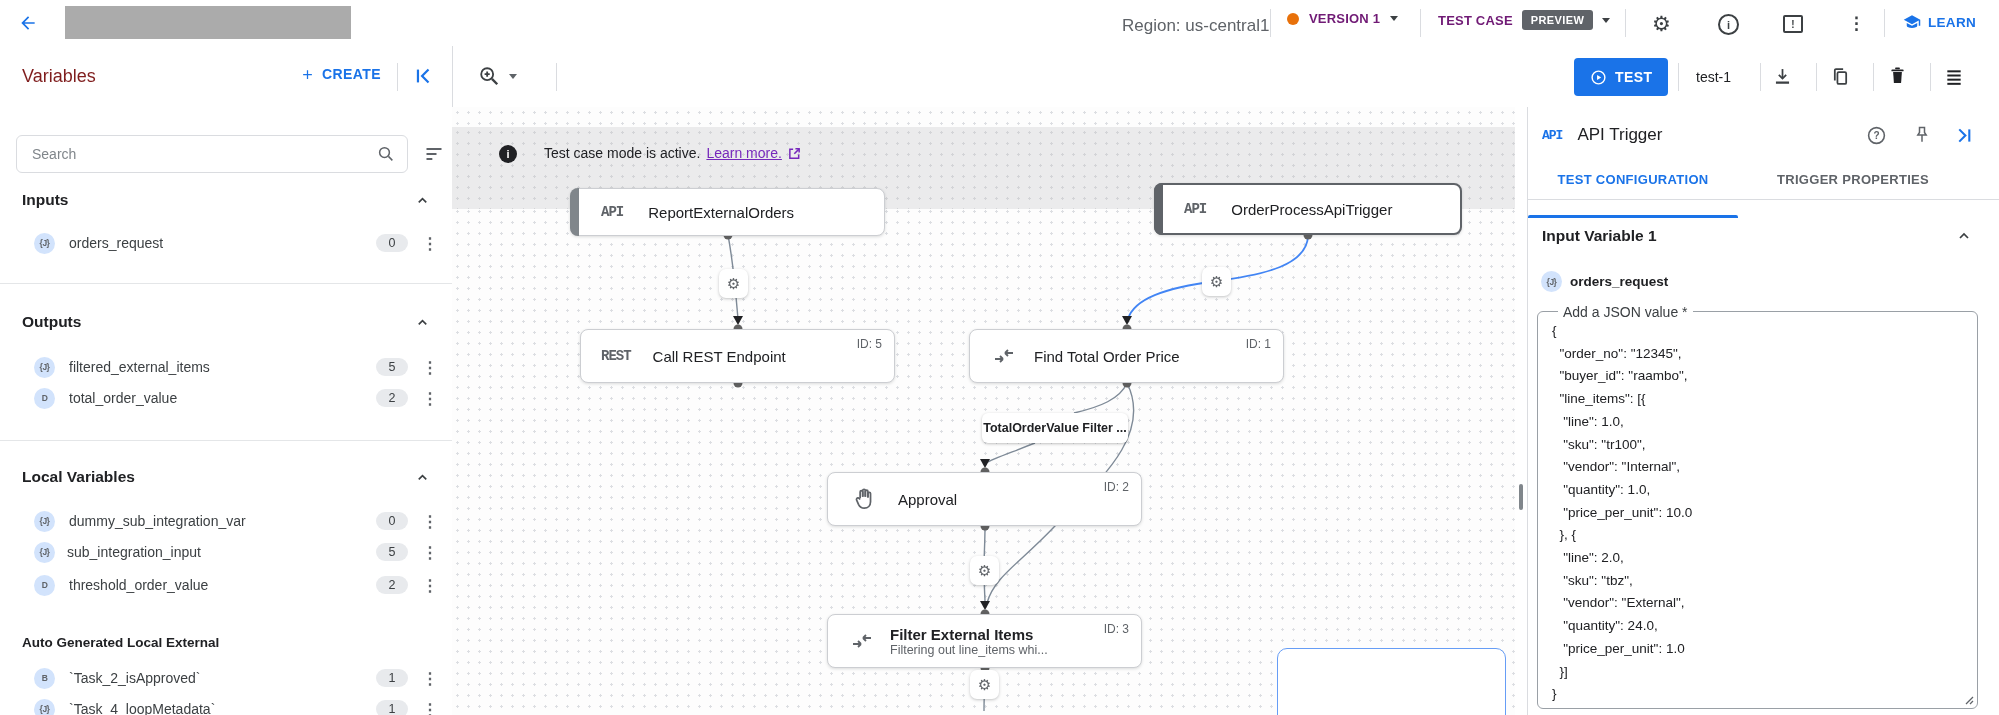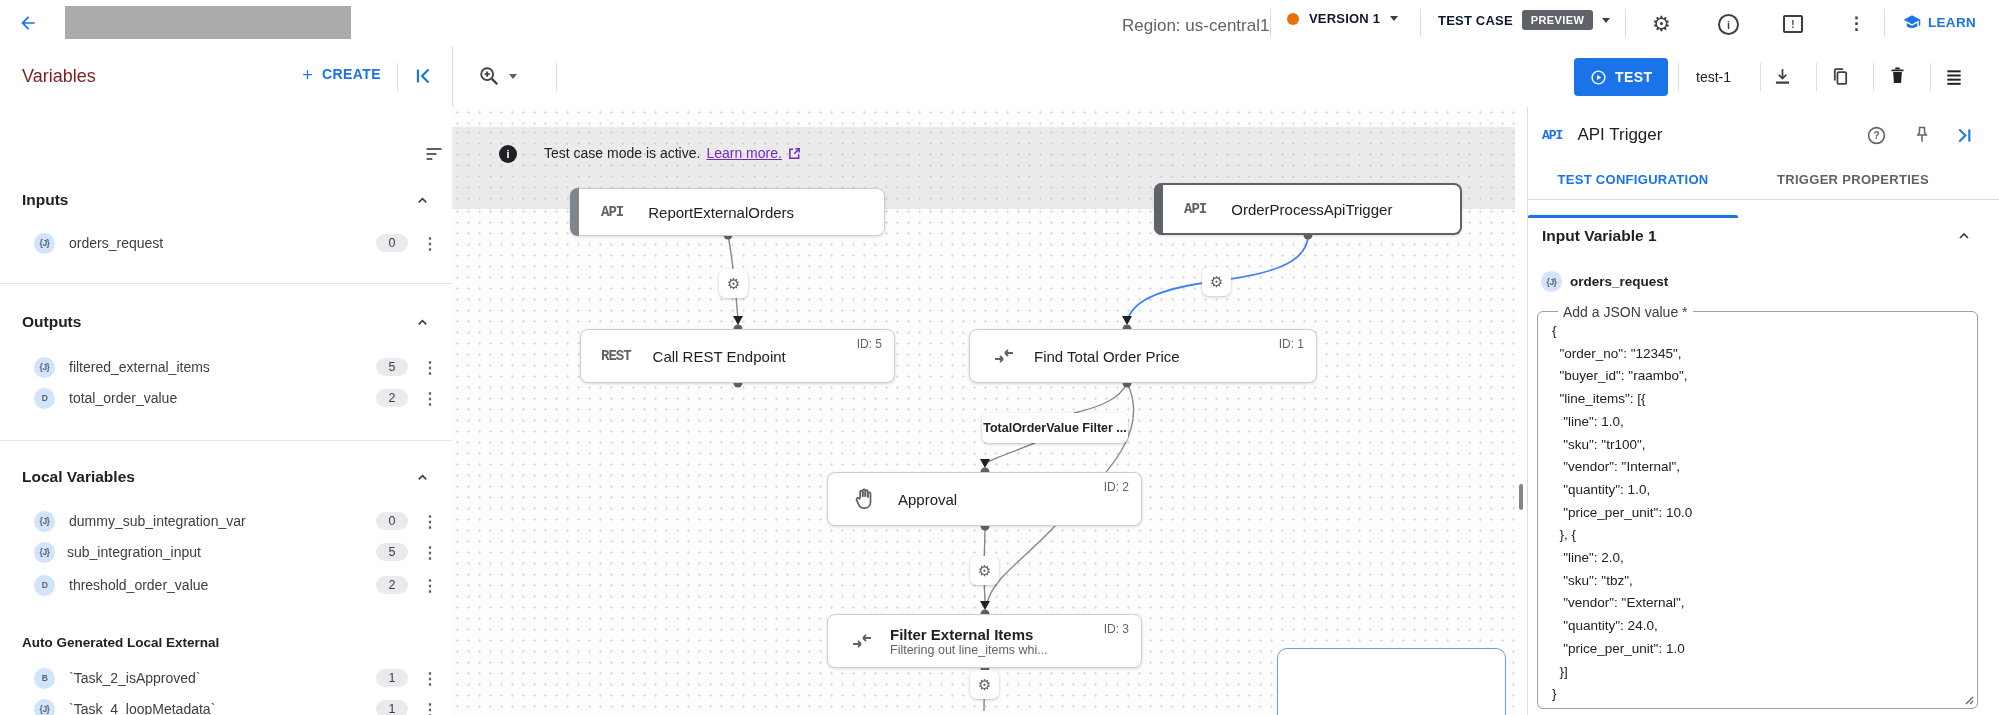--- a/index.html
+++ b/index.html
@@ -5,21 +5,21 @@
   html,body{margin:0;padding:0;background:#fff;font-family:"Liberation Sans",sans-serif;}
   #root{position:relative;width:1999px;height:715px;background:#fff;overflow:hidden;color:#202124;}
   .abs{position:absolute;}
   .flex{display:flex;align-items:center;}
   svg{display:block;}
   
   #topbar{left:0;top:0;width:1999px;height:46px;border-bottom:1px solid #e0e0e0;background:#fff;}
   .vdiv{width:1px;background:#dadce0;}
   .graybox{background:#ababab;}
   .regiontxt{font-size:17px;color:#5f6368;}
-  .boldlbl{font-size:13px;font-weight:bold;color:#0f172a;letter-spacing:.2px;}
+  .boldlbl{font-size:13px;font-weight:bold;color:#701a75;letter-spacing:.2px;}
   .caret{width:0;height:0;border-left:4.5px solid transparent;border-right:4.5px solid transparent;border-top:5.5px solid #3c4043;display:inline-block;}
   .dot-orange{width:12px;height:12px;border-radius:50%;}
   .badge-dark{color:#fff;font-size:11px;font-weight:bold;padding:4px 9px;border-radius:3px;letter-spacing:.4px;}
   .icon-info{width:17px;height:17px;border:2px solid #3c4043;border-radius:50%;font-size:11px;font-weight:bold;color:#3c4043;display:flex;align-items:center;justify-content:center;}
   .icon-feedback{width:16px;height:14px;border:2px solid #3c4043;border-radius:2px;font-size:10px;font-weight:bold;color:#3c4043;display:flex;align-items:center;justify-content:center;}
   .kebab{font-size:17px;font-weight:bold;color:#3c4043;letter-spacing:0;}
   .learn{color:#1a73e8;font-size:13.5px;font-weight:bold;letter-spacing:.3px;}
   
   #toolbar{left:0;top:46px;width:1999px;height:61px;border-bottom:1px solid #dadce0;background:#fff;}
   .pagetitle{font-size:18px;color:#7f1d1d;}
@@ -183,20 +183,27 @@
       <svg width="20" height="20" viewBox="0 0 24 24" fill="#202124">
           <rect x="4" y="4" width="16" height="2.4"></rect>
           <rect x="4" y="9" width="16" height="2.4"></rect>
           <rect x="4" y="14" width="16" height="2.4"></rect>
           <rect x="4" y="19" width="16" height="2.4"></rect>
         </svg>
     </div>
   </div>
 
   <div id="sidebar" class="abs">
+    <div class="abs searchbox flex" style="justify-content:space-between;padding:0 12px 0 15px">
+      <span class="searchph">Search</span>
+      <svg width="18" height="18" viewBox="0 0 24 24" fill="none" stroke="#5f6368" stroke-width="2">
+          <circle cx="10" cy="10" r="6.5"></circle>
+          <path d="M15.2 15.2L20.5 20.5"></path>
+        </svg>
+    </div>
     <div class="abs" style="left:424px;top:38px">
       <svg width="20" height="18" viewBox="0 0 24 20" stroke="#5f6368" stroke-width="2.2">
           <path d="M3 4h18M3 10h12M3 16h7"></path>
         </svg>
     </div>
 
     <div class="abs flex" style="left:22px;top:84px;width:408px;justify-content:space-between">
       <span class="sechdr">Inputs</span>
       <svg width="15" height="15" viewBox="0 0 24 24" fill="none" stroke="#3c4043" stroke-width="2.6">
           <path d="M6 15l6-6 6 6"></path>
@@ -327,21 +334,21 @@
 
     <div class="abs gearchip" style="left:267px;top:162px">⚙</div>
     <div class="abs gearchip" style="left:750px;top:160px">⚙</div>
 
     <div class="node abs flex" style="left:128px;top:222px;width:315px;height:54px">
       <span class="nid">ID: 5</span>
       <span class="nbadge" style="margin-left:20px">REST</span>
       <span class="ntitle" style="margin-left:22px">Call REST Endpoint</span>
     </div>
 
-    <div class="node abs flex" style="left:517px;top:222px;width:348px;height:54px">
+    <div class="node abs flex" style="left:517px;top:222px;width:315px;height:54px">
       <span class="nid">ID: 1</span>
       <svg width="24" height="24" viewBox="0 0 24 24" style="margin-left:22px" fill="none" stroke="#5f6368" stroke-width="1.8">
           <path d="M3 15h8M11 15l-3-3M11 15l-3 3"></path>
           <path d="M21 9h-8M13 9l3-3M13 9l3 3"></path>
         </svg>
       <span class="ntitle" style="margin-left:18px">Find Total Order Price</span>
     </div>
 
     <div class="abs edgelabel" style="left:530px;top:306px;width:146px;height:30px">
       <span>TotalOrderValue Filter ...</span>

